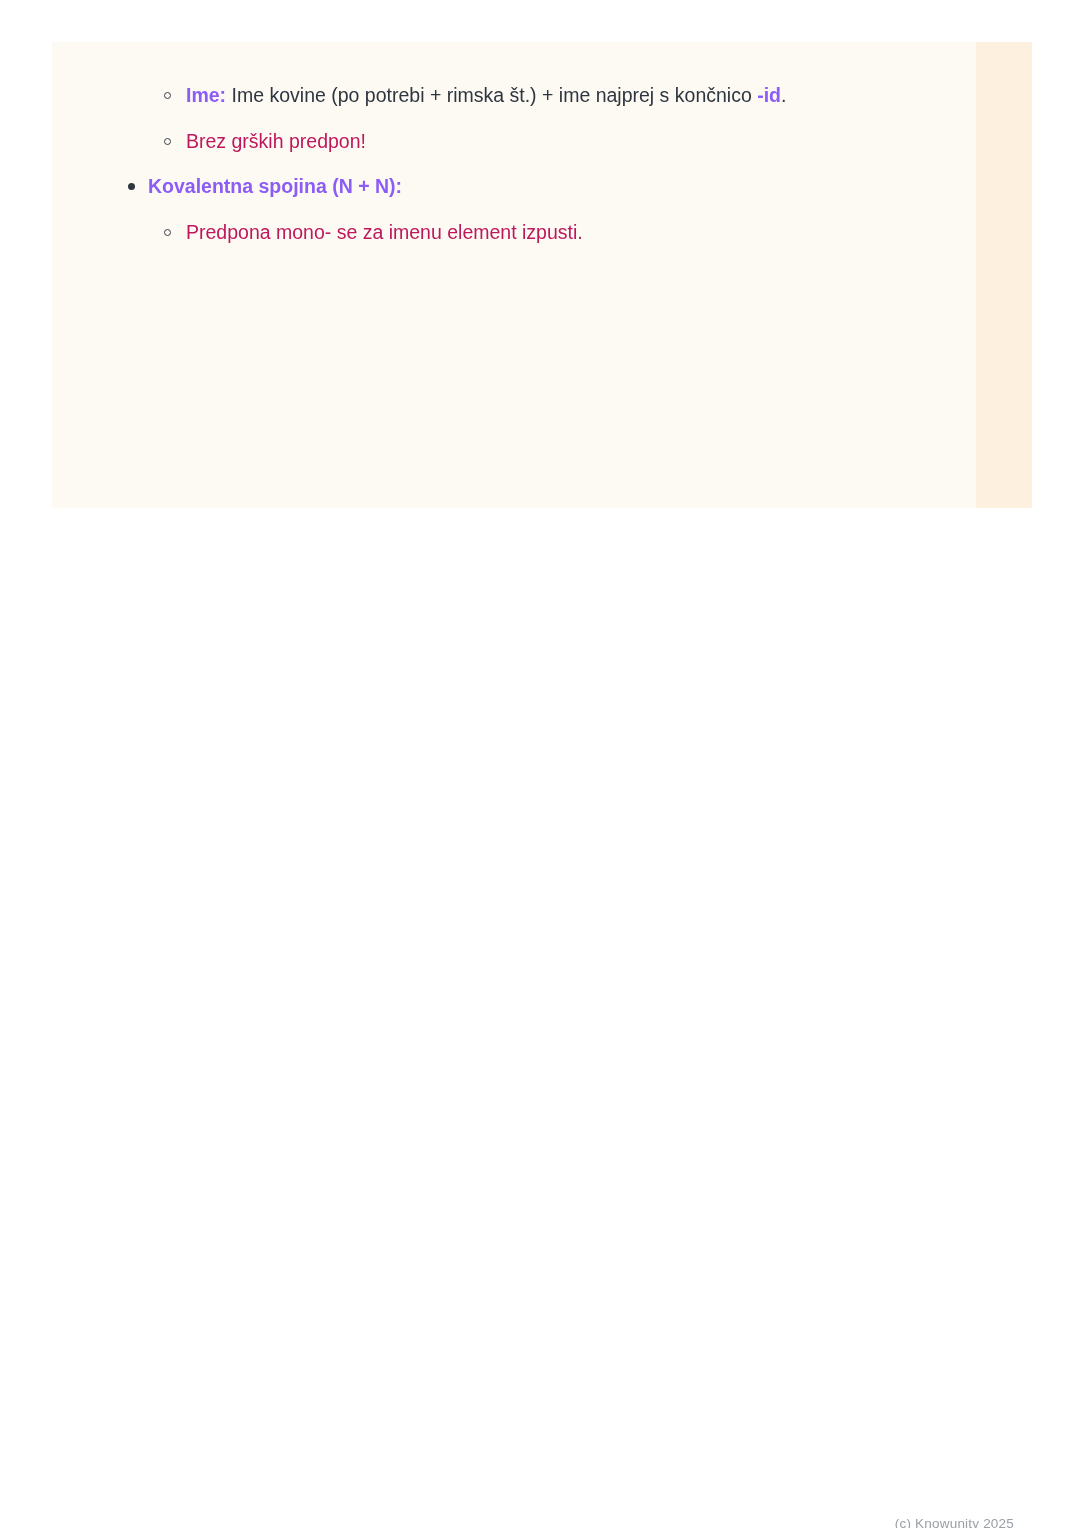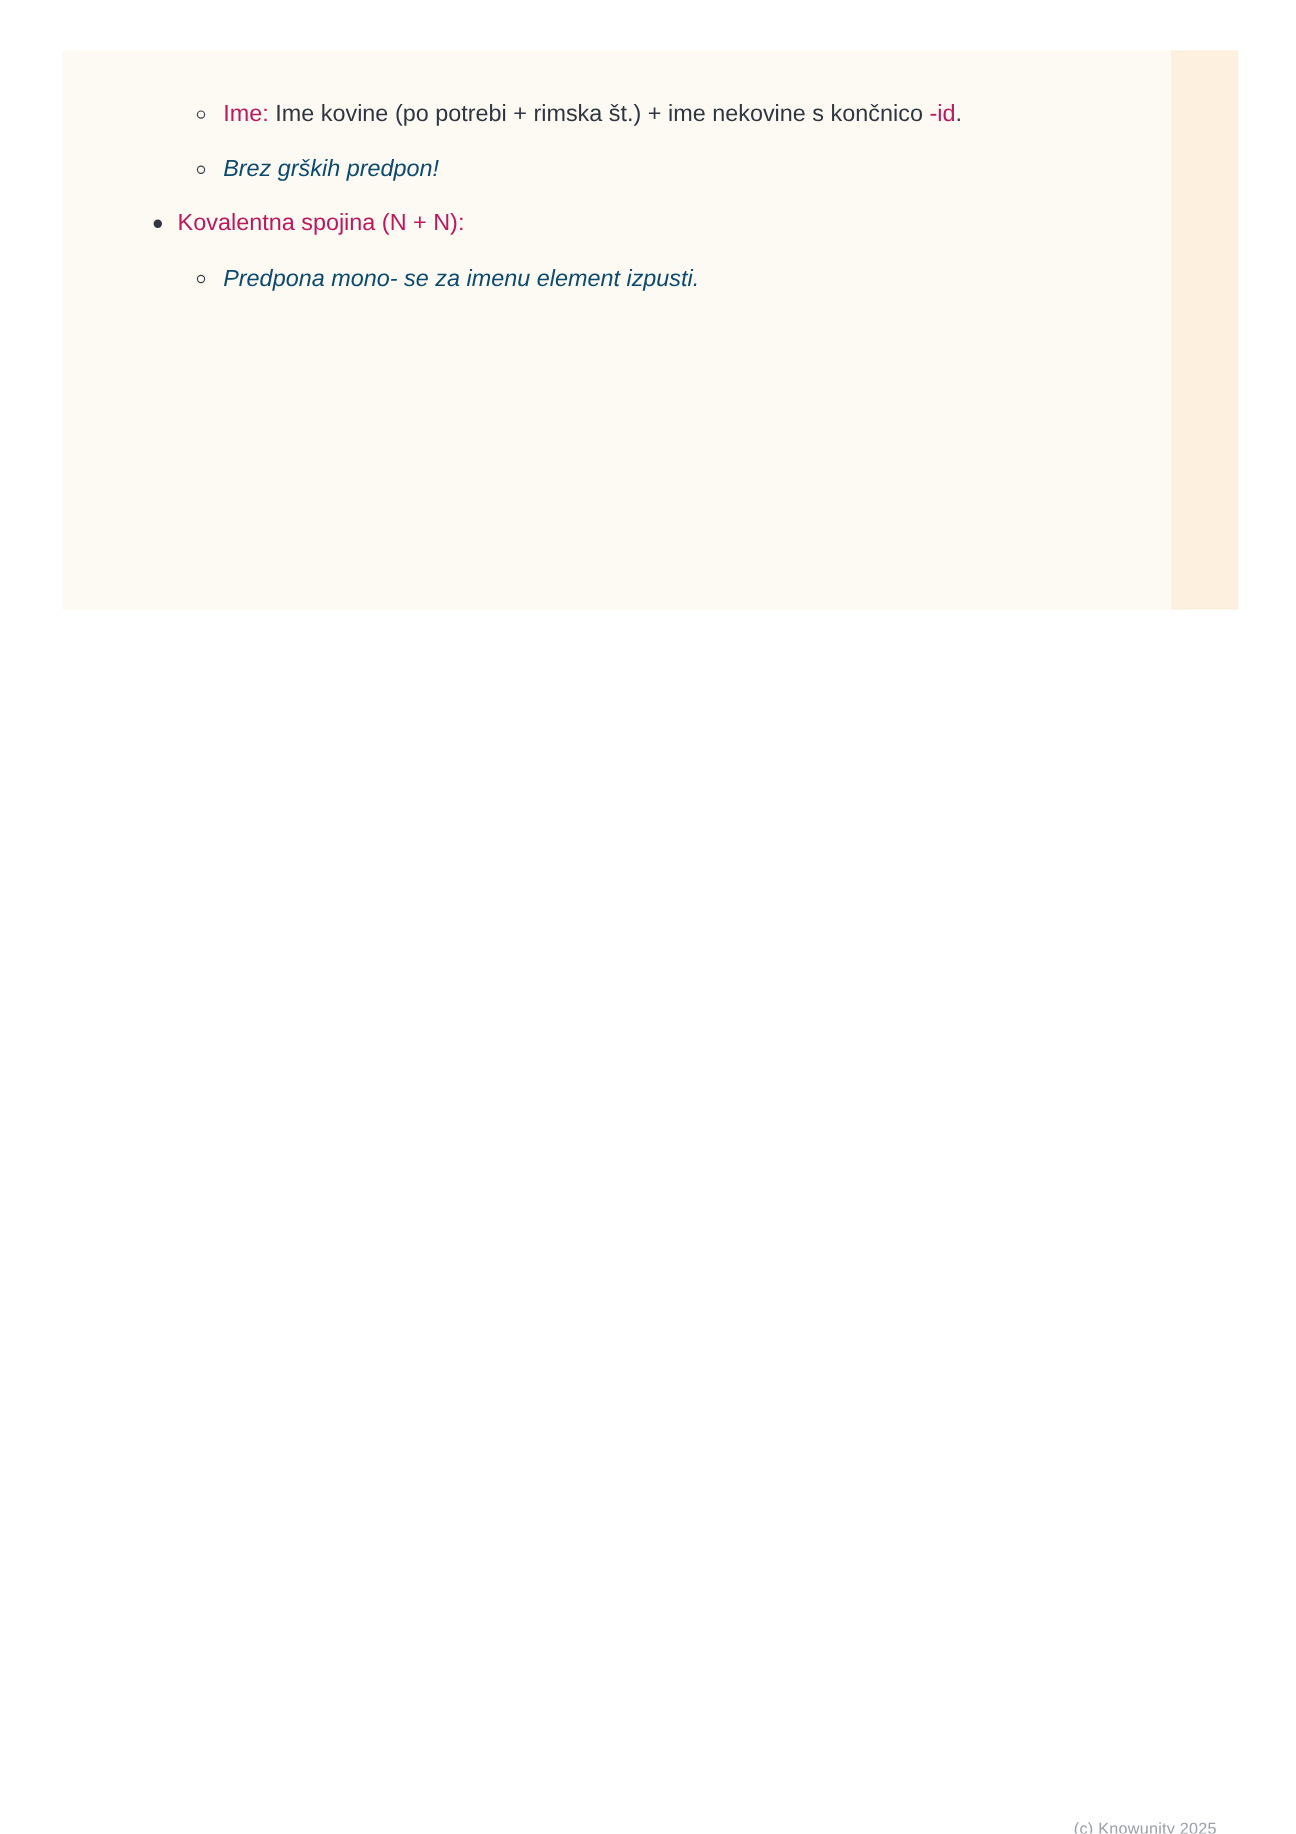--- a/index.html
+++ b/index.html
@@ -98,27 +98,26 @@
     top: 12px;
     width: 7px;
     height: 7px;
     border-radius: 50%;
     border: 1.6px solid #3a4149;
     background: transparent;
     box-sizing: border-box;
   }
 
   .bold {
-    font-weight: normal;
-    color: #be185d;
+    font-weight: bold;
+    color: #8b5cf6;
     text-align: center;
   }
   .italic {
-    font-style: italic;
-    color: #0c4a6e;
+    color: #be185d;
   }
 
   .sub-block {
     margin-top: 18px;
     margin-bottom: 4px;
   }
 
   .spacer-top {
     margin-top: 26px;
   }
@@ -137,21 +136,21 @@
 <body>
 
 <div class="page">
 
   <div class="note-card">
 
     <div class="content">
 
       <ul class="lvl2">
         <li class="b2">
-          <span class="bold">Ime:</span><span> Ime kovine (po potrebi + rimska št.) + ime nekovine s končnico </span><span class="bold">-id</span><span>.</span>
+          <span class="bold">Ime:</span><span> Ime kovine (po potrebi + rimska št.) + ime najprej s končnico </span><span class="bold">-id</span><span>.</span>
         </li>
         <li class="b2">
           <span class="italic">Brez grških predpon!</span>
         </li>
       </ul>
 
       <ul class="lvl1 spacer-top">
         <li class="b1">
           <span class="bold">Kovalentna spojina (N + N):</span>
         </li>

